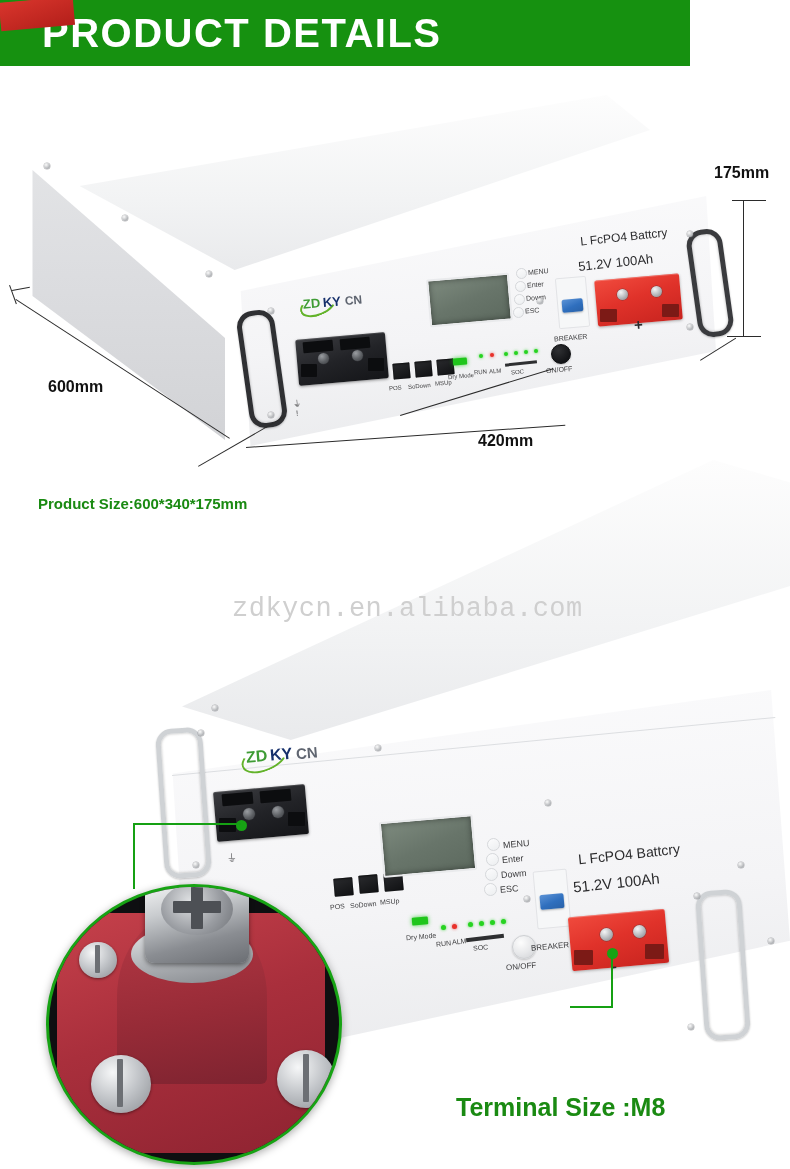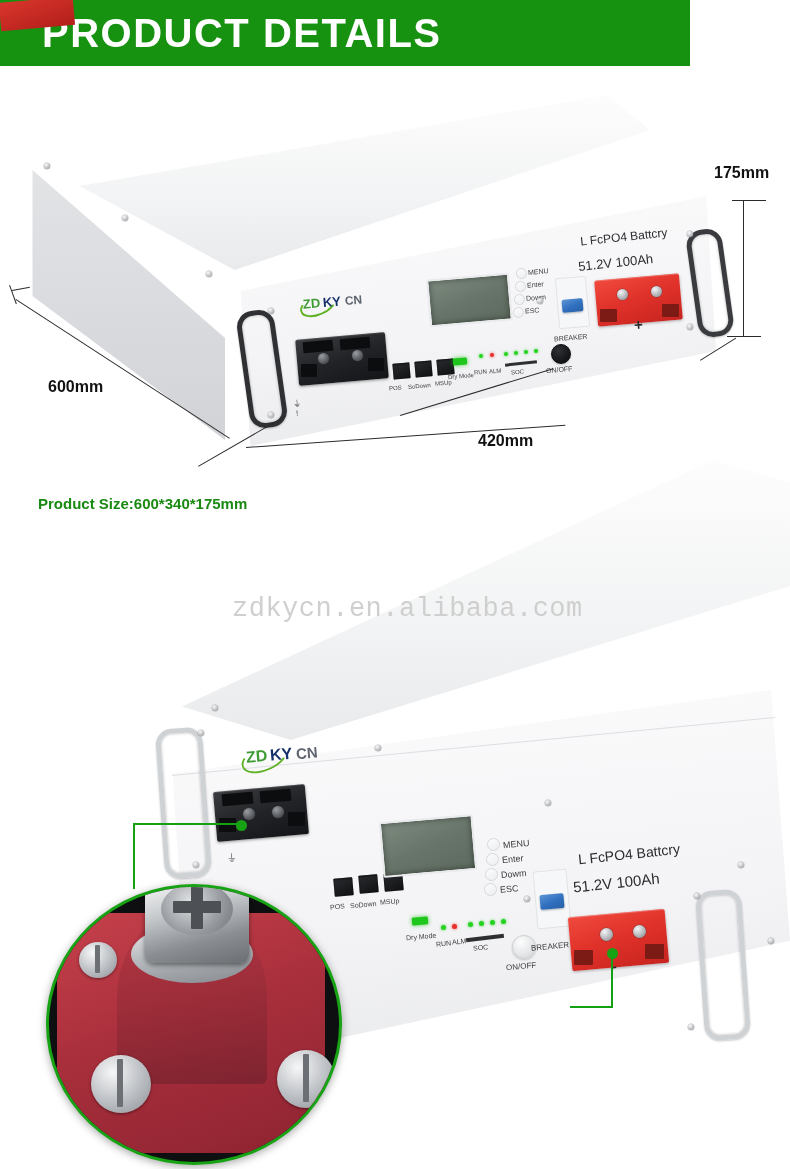--- a/index.html
+++ b/index.html
@@ -447,14 +447,15 @@
     <div class="macro-cross" style="left:124px;top:14px;width:48px;height:12px;"></div>
 
     <div class="macro-screw" style="left:30px;top:55px;width:38px;height:36px;"></div>
     <div class="macro-screw-slot" style="left:46px;top:58px;width:5px;height:28px;"></div>
     <div class="macro-screw" style="left:42px;top:168px;width:60px;height:58px;"></div>
     <div class="macro-screw-slot" style="left:68px;top:172px;width:6px;height:48px;"></div>
     <div class="macro-screw" style="left:228px;top:163px;width:58px;height:58px;"></div>
     <div class="macro-screw-slot" style="left:254px;top:167px;width:6px;height:48px;"></div>
   </div>
 
+  <div class="lbl green-lbl" style="left:456px;top:1093px;font-size:25px;">Terminal Size :M8</div>
 
 </div>
 
 </body></html>

